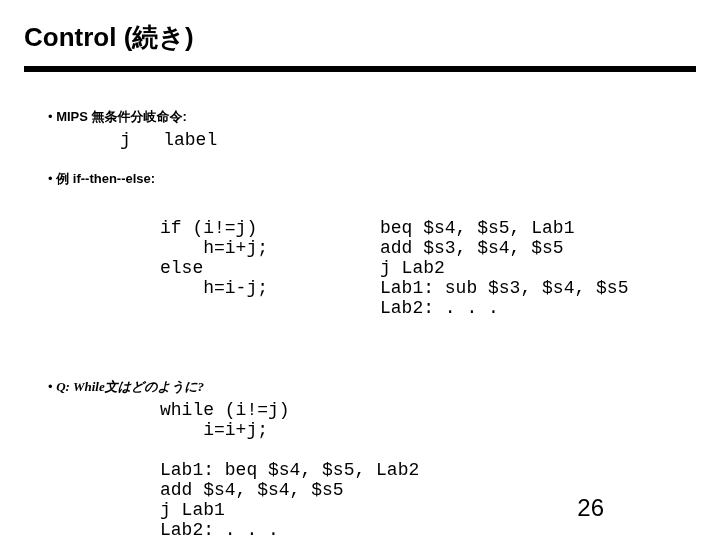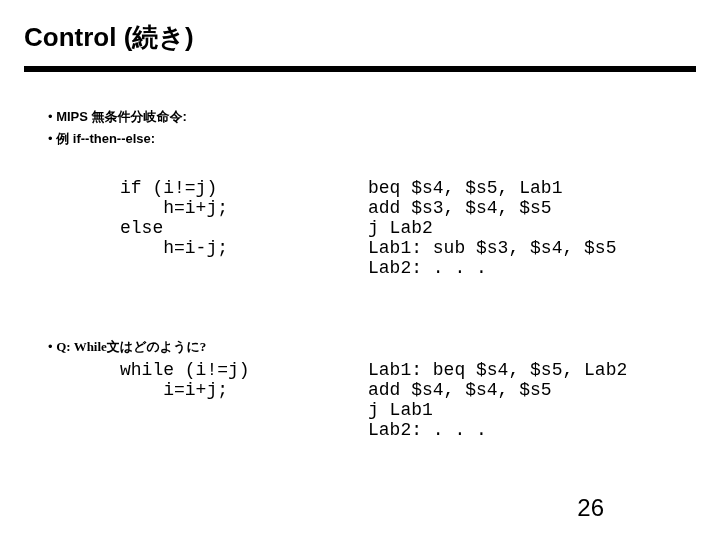--- a/index.html
+++ b/index.html
@@ -40,31 +40,31 @@
   }
   .bullet {
     margin: 8px 0 4px 0;
     font-size: 13px;
     font-weight: 700;
   }
   .bullet::before {
     content: "•  ";
     font-weight: 400;
   }
-  .bullet .ital { font-family: "Times New Roman", serif; }
+  .bullet .ital { font-style: italic; font-family: "Times New Roman", serif; }
   .mono {
     font-family: "Courier New", Courier, monospace;
     font-size: 18px;
     white-space: pre;
   }
   .indent1 { margin-left: 72px; }
   .row {
     display: flex;
-    margin-left: 72px;
-    gap: 48px;
+    margin-left: 112px;
+    gap: 20px;
   }
   .col-left { width: 200px; }
   .col-right { flex: 1; }
   .spacer { height: 26px; }
   .pagenum {
     position: absolute;
     right: 28px;
     bottom: 18px;
     font-size: 24px;
   }
@@ -75,22 +75,23 @@
 <div class="slide">
 
   <div class="title">Control (続き)</div>
   <div class="rule"></div>
 
   <div class="body">
 
     <div class="bullet">
       <span>MIPS </span><span>無条件分岐命令:</span>
     </div>
+    <div class="mono indent1">j   label</div>
 
-    <div class="bullet" style="margin-top:3px;">例   if--then--else:</div>
+    <div class="bullet" style="margin-top:20px;">例   if--then--else:</div>
 
     <div class="spacer"></div>
 
     <div class="row">
       <div class="mono col-left">if (i!=j)
     h=i+j;
 else
     h=i-j;</div>
       <div class="mono col-right">beq $s4, $s5, Lab1
 add $s3, $s4, $s5
@@ -99,21 +100,21 @@
 Lab2: . . .</div>
     </div>
 
     <div class="spacer"></div>
     <div class="spacer"></div>
 
     <div class="bullet">
       <span class="ital">Q: While文はどのように?</span>
     </div>
 
-    <div class="row" style="margin-top:4px;">
+    <div class="row" style="margin-top:4px;flex-direction:column;">
       <div class="mono col-left">while (i!=j)
     i=i+j;</div>
       <div class="mono col-right">Lab1: beq $s4, $s5, Lab2
 add $s4, $s4, $s5
 j Lab1
 Lab2: . . .</div>
     </div>
 
   </div>
 

